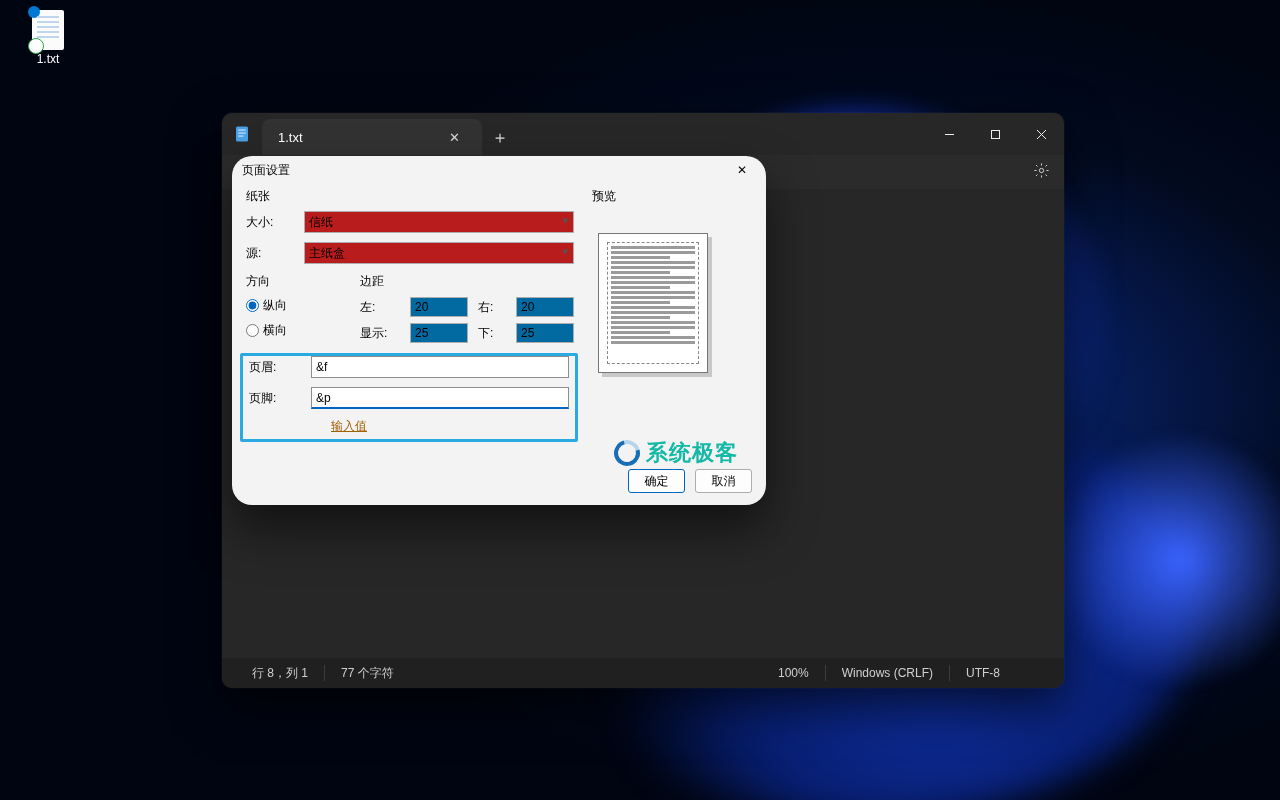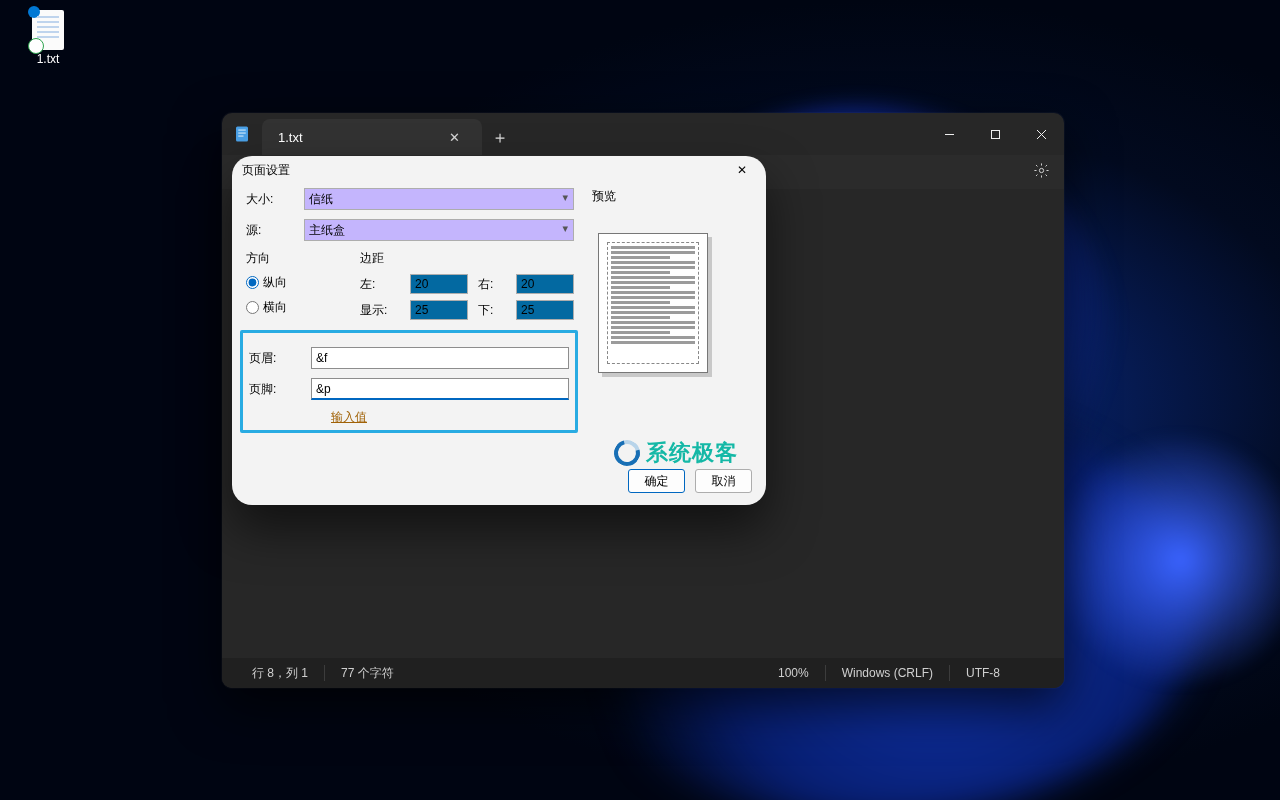--- a/index.html
+++ b/index.html
@@ -59,36 +59,36 @@
 }
 .dlg-title { height:28px; display:flex; align-items:center; padding:0 10px; font-size:12px; }
 .dlg-title .t { flex:1; }
 .dlg-close { width:28px; text-align:center; font-size:12px;}
 .dlg-body { padding: 4px 14px 12px; display:flex; gap:18px;}
 .leftcol { flex:1; }
 .fs-label { font-size:12px; margin-bottom:6px;}
 .row { display:flex; align-items:center; margin-bottom:9px;}
 .row label { width:58px;}
 select, input[type=text] { font-family:inherit; font-size:12px; }
-.sel { flex:1; height:22px; border:1px solid #adadad; background:#c4b5fd; padding:0 4px; appearance:none; position:relative;}
+.sel { flex:1; height:22px; border:1px solid #adadad; background:#b91c1c; padding:0 4px; appearance:none; position:relative;}
 .sel-wrap { position:relative; flex:1; display:flex;}
 .sel-wrap:after { content:"▾"; position:absolute; right:6px; top:3px; font-size:11px; color:#555;}
 .twocol { display:flex; gap:18px; margin-top:4px;}
 .box { flex:1; }
 .box-h { font-size:12px; margin-bottom:7px;}
 .radio-row{display:flex;align-items:center;gap:4px;margin-bottom:8px;}
 input[type=radio]{accent-color:#0067c0;width:13px;height:13px;}
 .margin-grid{display:grid;grid-template-columns:auto 58px auto 58px;gap:6px 10px;align-items:center;}
 .margin-grid input{width:58px;height:20px;border:1px solid #adadad;background:#0369a1;padding:0 4px;text-align:left;}
 .hf-row{display:flex;align-items:center;margin-bottom:9px;}
 .hf-row label{width:62px;}
 .hf-row input{flex:1;height:22px;border:1px solid #8d8d8d;background:#fff;padding:0 4px;}
 .hf-row.last input{border-bottom:2px solid #0067c0;}
 .linkish{color:#a16207;text-decoration:underline;margin-left:82px;}
-.highlight-box{border:3px solid #29abe2;border-radius:2px;padding:14px 6px 4px;margin-top:6px;margin-left:-6px;margin-right:-4px;}
+.highlight-box{border:3px solid #29abe2;border-radius:2px;padding:0 6px 4px;margin-top:6px;margin-left:-6px;margin-right:-4px;}
 
 .preview{width:160px;}
 .prev-page{margin-top:28px;width:110px;height:140px;background:#fff;border:1px solid #777;box-shadow:4px 4px 0 #c8c8c8;padding:8px;margin-left:6px;}
 .prev-page .dash{border:1px dashed #888;height:100%;padding:3px;overflow:hidden;}
 .prev-page .dash div{height:3px;background:#9b9b9b;margin-bottom:2px;}
 .prev-page .dash div:nth-child(3n){width:70%;}
 
 .dlg-footer{position:absolute;right:14px;bottom:12px;display:flex;gap:10px;}
 .dlg-btn{width:57px;height:24px;border:1px solid #adadad;background:#fdfdfd;border-radius:3px;font-size:12px;display:flex;align-items:center;justify-content:center;}
 .dlg-btn.ok{border-color:#0067c0;}
@@ -177,20 +177,21 @@
   </div>
 </div>
 
 <div class="dialog">
   <div class="dlg-title">
     <span class="t">页面设置</span>
     <span class="dlg-close">✕</span>
   </div>
   <div class="dlg-body">
     <div class="leftcol">
+      <div class="fs-label">纸张</div>
       <div class="row">
         <label>大小:</label>
         <div class="sel-wrap">
             <select class="sel"><option>信纸</option></select>
           </div>
       </div>
       <div class="row">
         <label>源:</label>
         <div class="sel-wrap">
             <select class="sel"><option>主纸盒</option></select>

